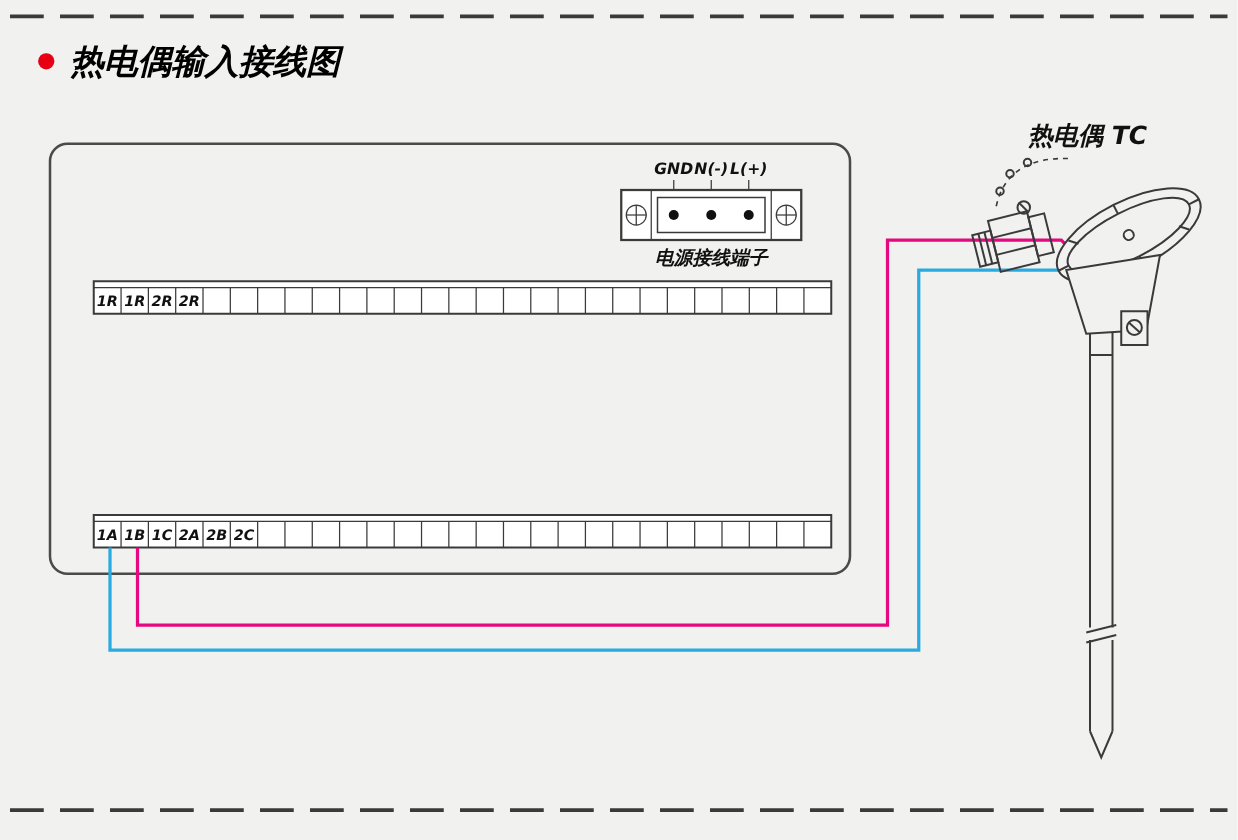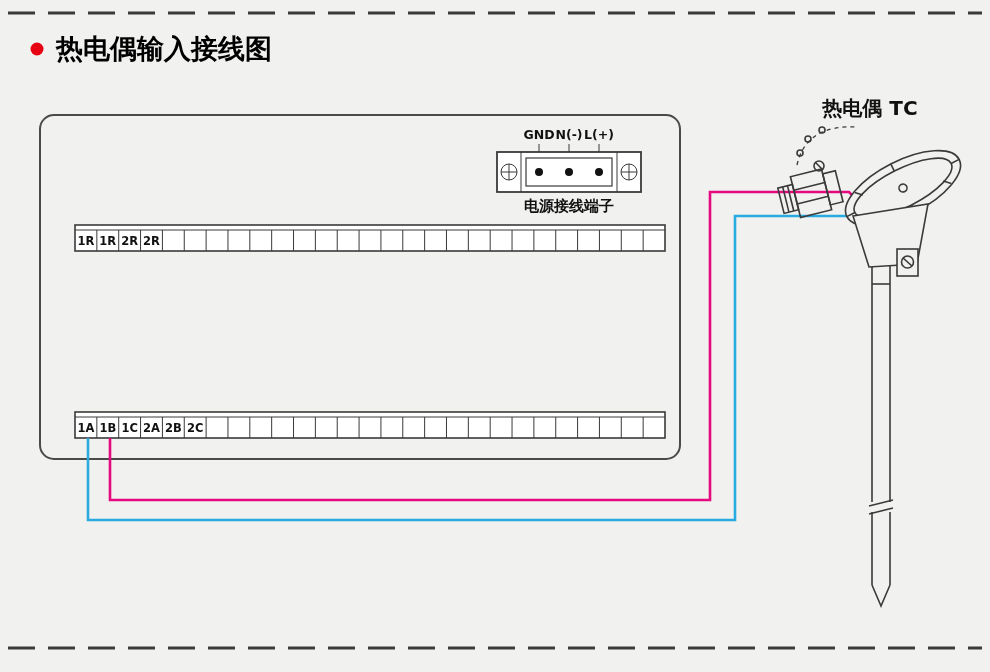--- a/index.html
+++ b/index.html
@@ -2,20 +2,21 @@
 <html><head>
 <meta charset="utf-8">
 <style>
   html,body{margin:0;padding:0;}
   .canvas{
     position:relative;
     width:990px;height:672px;
     background:#f1f1ef;
     overflow:hidden;
     font-family:"DejaVu Sans", sans-serif;
+    font-style:italic;
   }
   svg{position:absolute;left:0;top:0;}
   .title-text{font-size:27px;font-weight:bold;fill:#000;font-family:"DejaVu Sans",sans-serif;}
   .tc-label{font-size:20px;font-weight:bold;fill:#111;font-family:"DejaVu Sans",sans-serif;}
   .small-label{font-size:12.5px;font-weight:bold;fill:#111;font-family:"DejaVu Sans",sans-serif;}
   .caption{font-size:15px;font-weight:bold;fill:#111;font-family:"DejaVu Sans",sans-serif;}
   .cell-label{font-size:11.5px;font-weight:bold;fill:#111;font-family:"DejaVu Sans",sans-serif;}
 </style>
 </head>
 <body>

